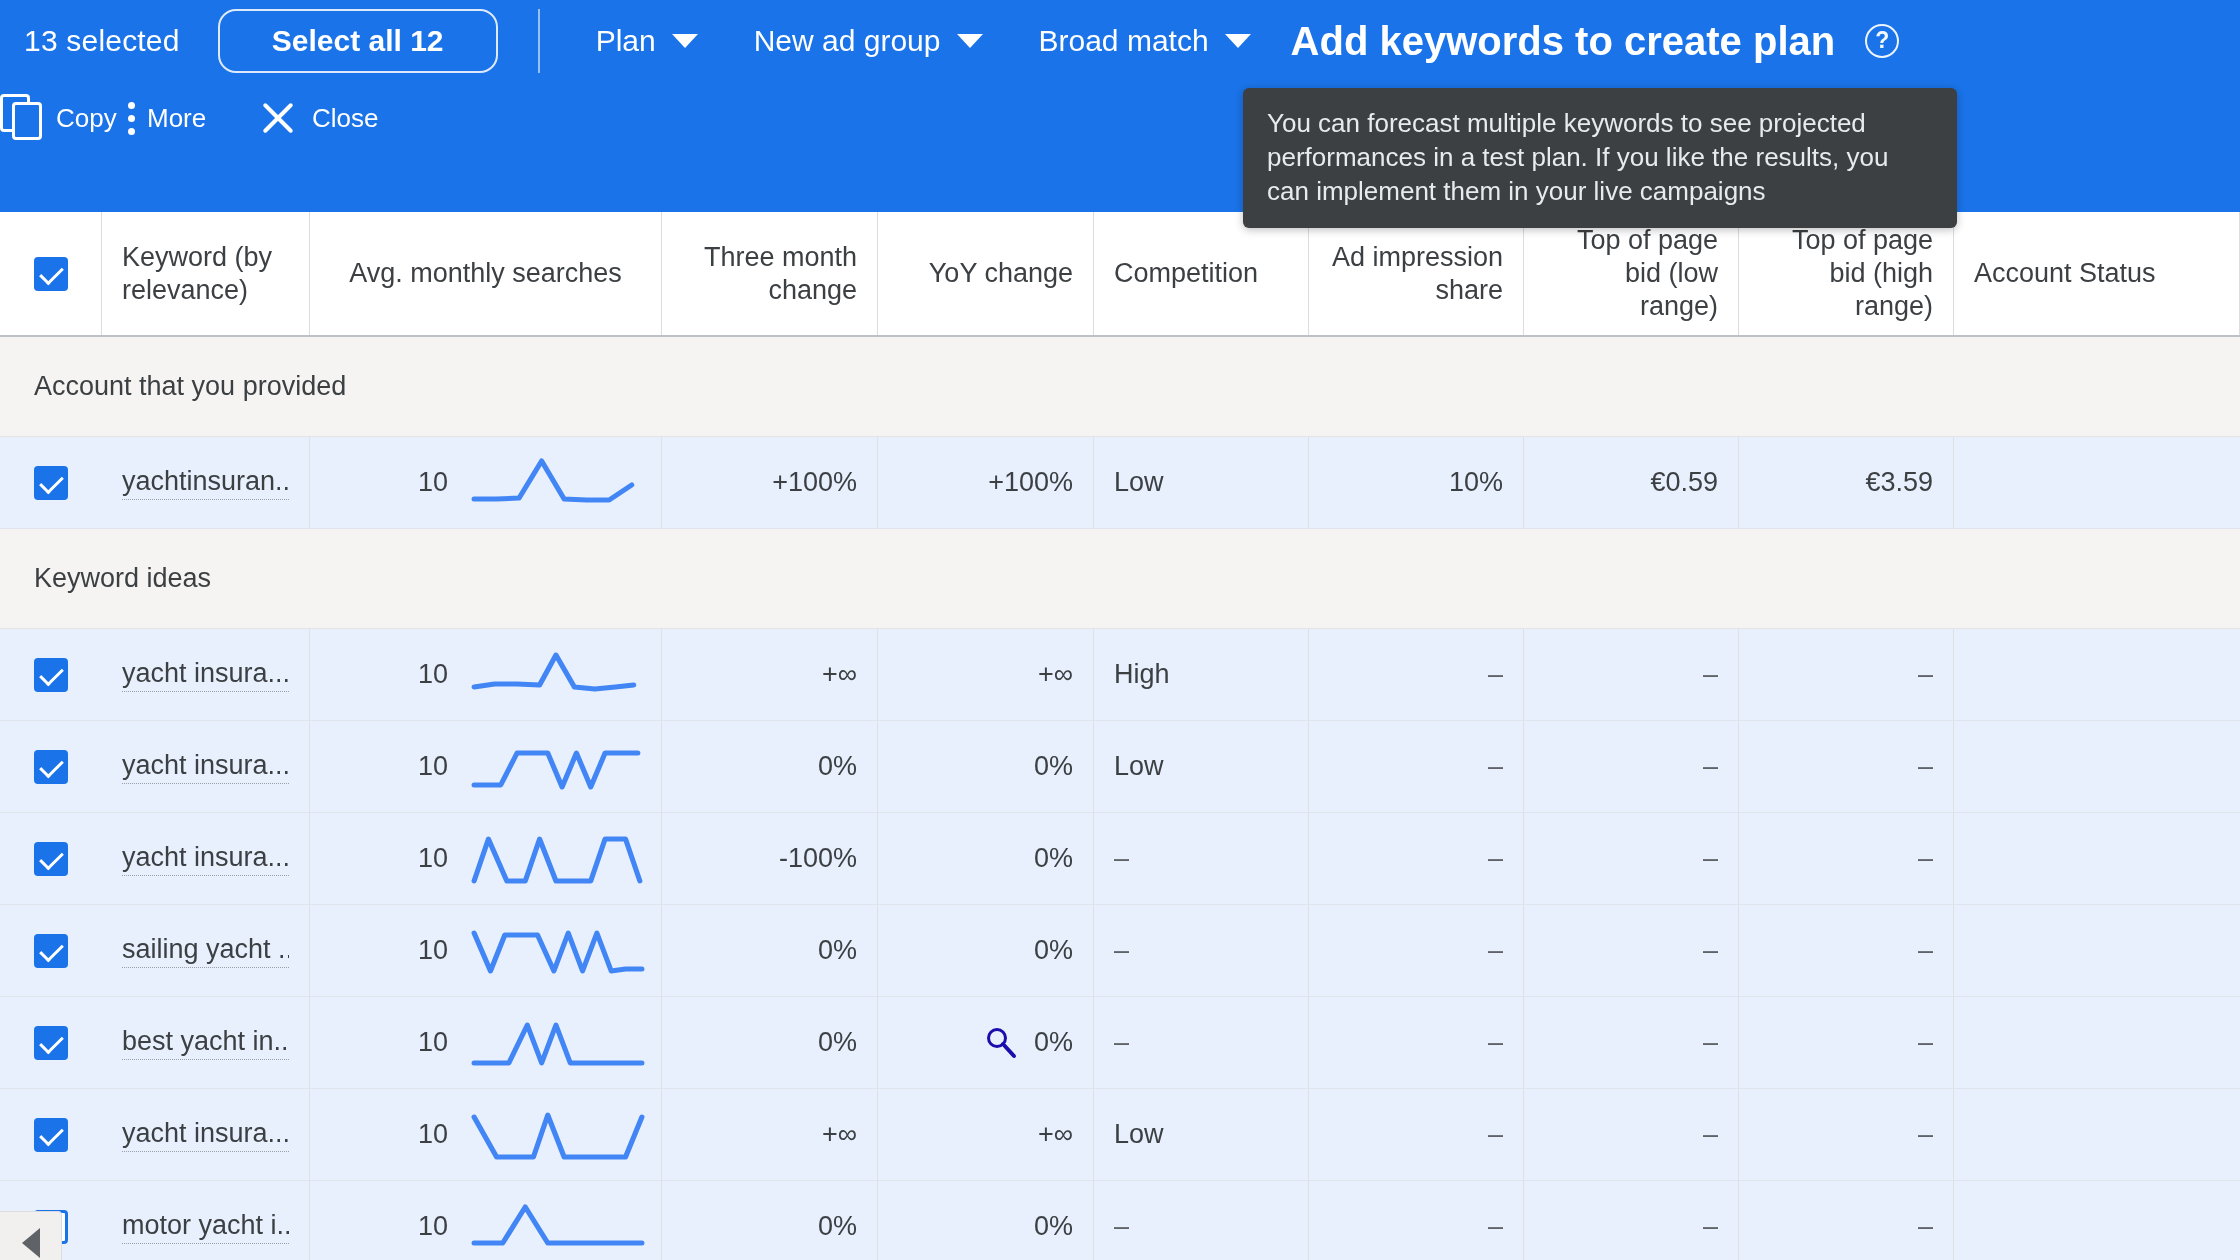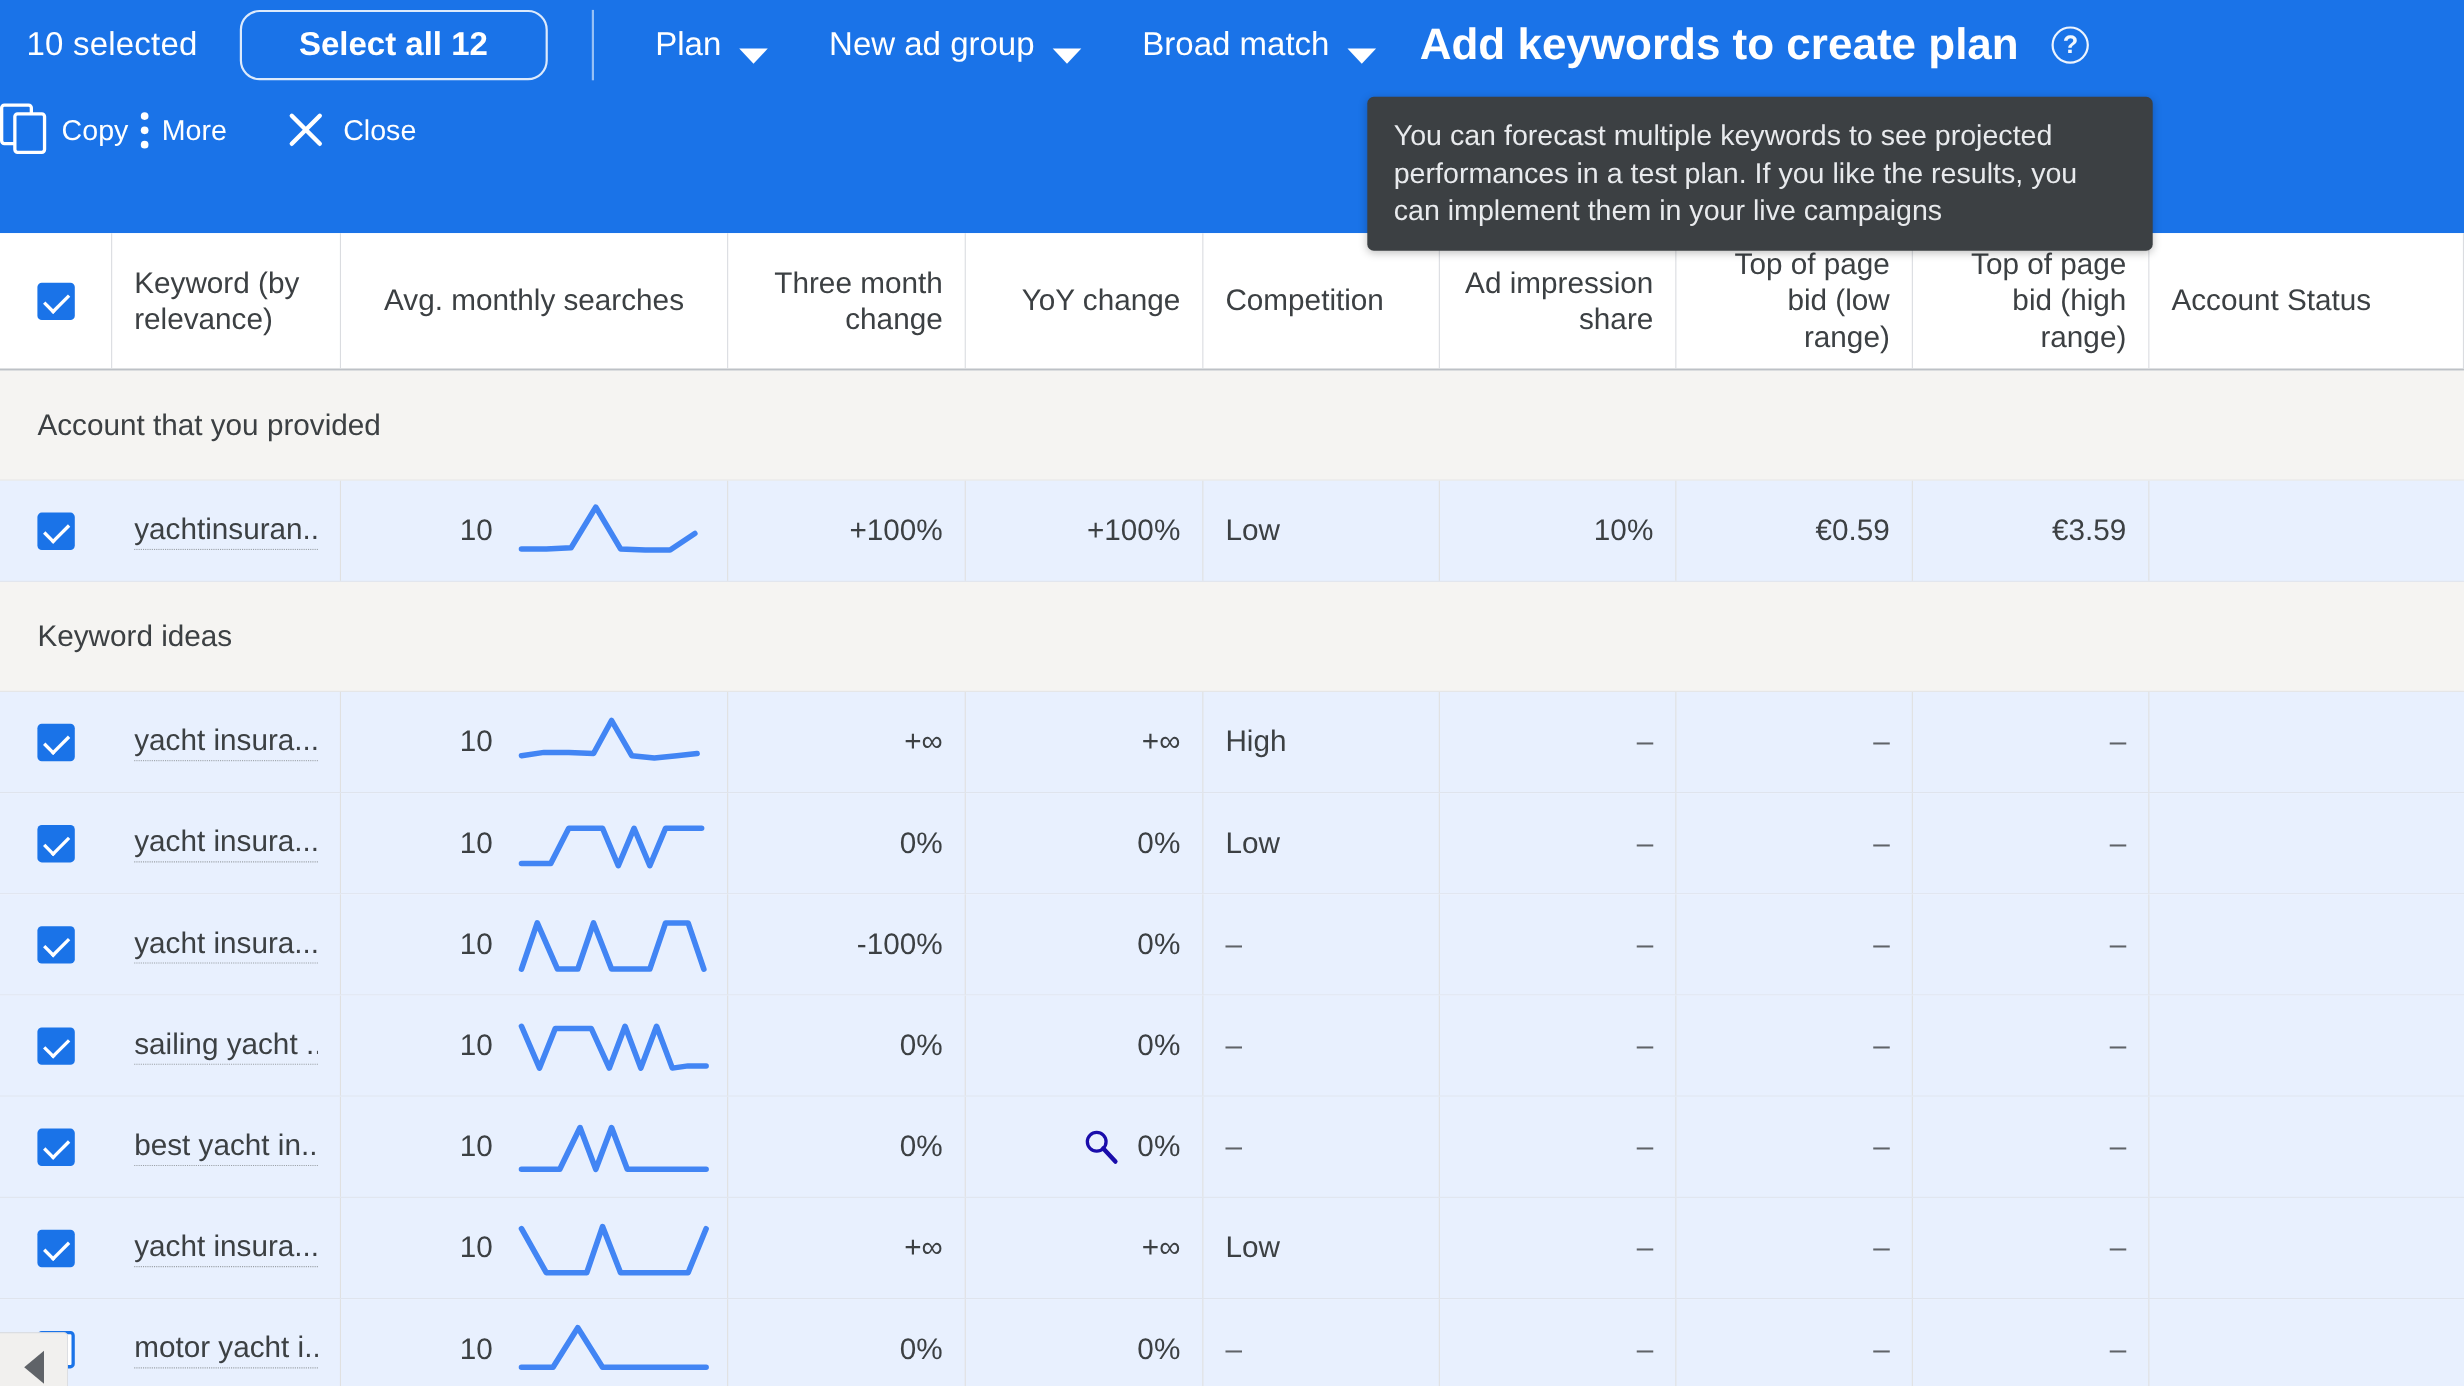--- a/index.html
+++ b/index.html
@@ -51,21 +51,21 @@
     white-space: nowrap;
   }
   .tb-divider {
     width: 2px;
     height: 64px;
     background: rgba(255,255,255,.55);
     margin-left: 40px;
   }
   .menu-btn {
     display: flex;
-    align-items: flex-end;
+    align-items: center;
     gap: 16px;
     margin-left: 56px;
     font-size: 30px;
     color: #fff;
     cursor: pointer;
     white-space: nowrap;
   }
   .caret {
     width: 0; height: 0;
     border-left: 13px solid transparent;
@@ -284,21 +284,21 @@
     border-right: 18px solid #5f6368;
     display: block;
   }
 </style>
 </head>
 <body>
 
 <div class="sel-toolbar">
 
   <div class="sel-row1">
-    <div class="sel-count">10 selected</div>
+    <div class="sel-count">13 selected</div>
 
     <div class="select-all-btn">Select all 12</div>
 
     <div class="tb-divider"></div>
 
     <div class="menu-btn">
       <span>Plan</span>
       <span class="caret"></span>
     </div>
 

